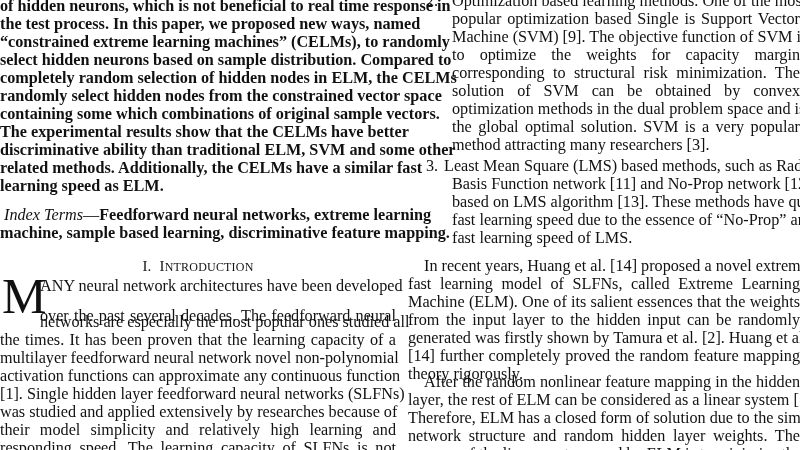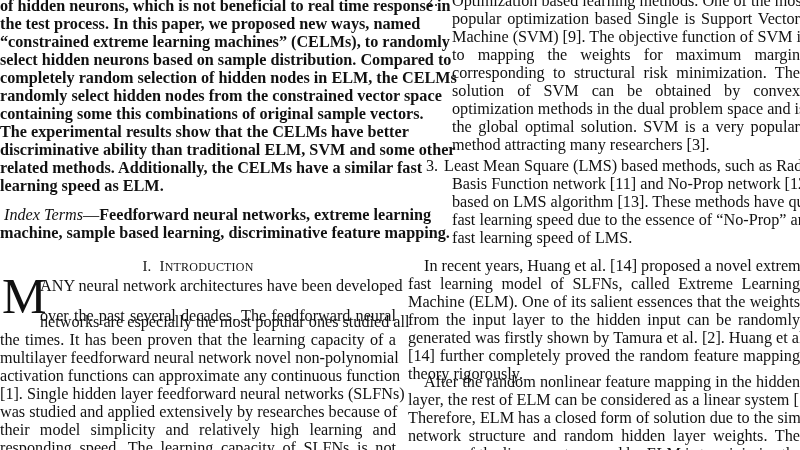--- a/index.html
+++ b/index.html
@@ -32,21 +32,21 @@
 <body>
 
 <div class="col left">
   <div>
     <div class="line j b" style="top:-3px">of hidden neurons, which is not beneficial to real time response in</div>
     <div class="line j b" style="top:15px">the test process. In this paper, we proposed new ways, named</div>
     <div class="line j b" style="top:33px">“constrained extreme learning machines” (CELMs), to randomly</div>
     <div class="line j b" style="top:51px">select hidden neurons based on sample distribution. Compared to</div>
     <div class="line j b" style="top:69px">completely random selection of hidden nodes in ELM, the CELMs</div>
     <div class="line j b" style="top:87px">randomly select hidden nodes from the constrained vector space</div>
-    <div class="line j b" style="top:105px">containing some this combinations of original sample vectors.</div>
+    <div class="line j b" style="top:105px">containing some which combinations of original sample vectors.</div>
     <div class="line j b" style="top:123px">The experimental results show that the CELMs have better</div>
     <div class="line j b" style="top:141px">discriminative ability than traditional ELM, SVM and some other</div>
     <div class="line j b" style="top:159px">related methods. Additionally, the CELMs have a similar fast</div>
     <div class="line b" style="top:177px">learning speed as ELM.</div>
   </div>
 
   <div>
     <div class="line j" style="top:206px; padding-left:4px; width:380px;">
       <span class="i">Index Terms</span><span>—</span><span class="b">Feedforward neural networks, extreme learning</span>
     </div>
@@ -71,21 +71,21 @@
     <div class="line j" style="top:439px">responding speed. The learning capacity of SLFNs is not</div>
   </div>
 </div>
 
 <div class="col right">
   <div>
     <div class="item-num" style="top:-8px; left:18px;">2.</div>
     <div class="line j" style="top:-8px; left:44px; width:348px;">Optimization based learning methods. One of the most</div>
     <div class="line j" style="top:10px; left:44px; width:348px;">popular optimization based Single is Support Vector</div>
     <div class="line j" style="top:28px; left:44px; width:348px;">Machine (SVM) [9]. The objective function of SVM is</div>
-    <div class="line j" style="top:46px; left:44px; width:348px;">to mapping the weights for maximum margin</div>
+    <div class="line j" style="top:46px; left:44px; width:348px;">to optimize the weights for capacity margin</div>
     <div class="line j" style="top:64px; left:44px; width:348px;">corresponding to structural risk minimization. The</div>
     <div class="line j" style="top:82px; left:44px; width:348px;">solution of SVM can be obtained by convex</div>
     <div class="line j" style="top:100px; left:44px; width:348px;">optimization methods in the dual problem space and is</div>
     <div class="line j" style="top:118px; left:44px; width:348px;">the global optimal solution. SVM is a very popular</div>
     <div class="line" style="top:136px; left:44px;">method attracting many researchers [3].</div>
   </div>
 
   <div>
     <div class="item-num" style="top:157px; left:18px;">3.</div>
     <div class="line j" style="top:157px; left:36px; width:356px;">Least Mean Square (LMS) based methods, such as Radial</div>

